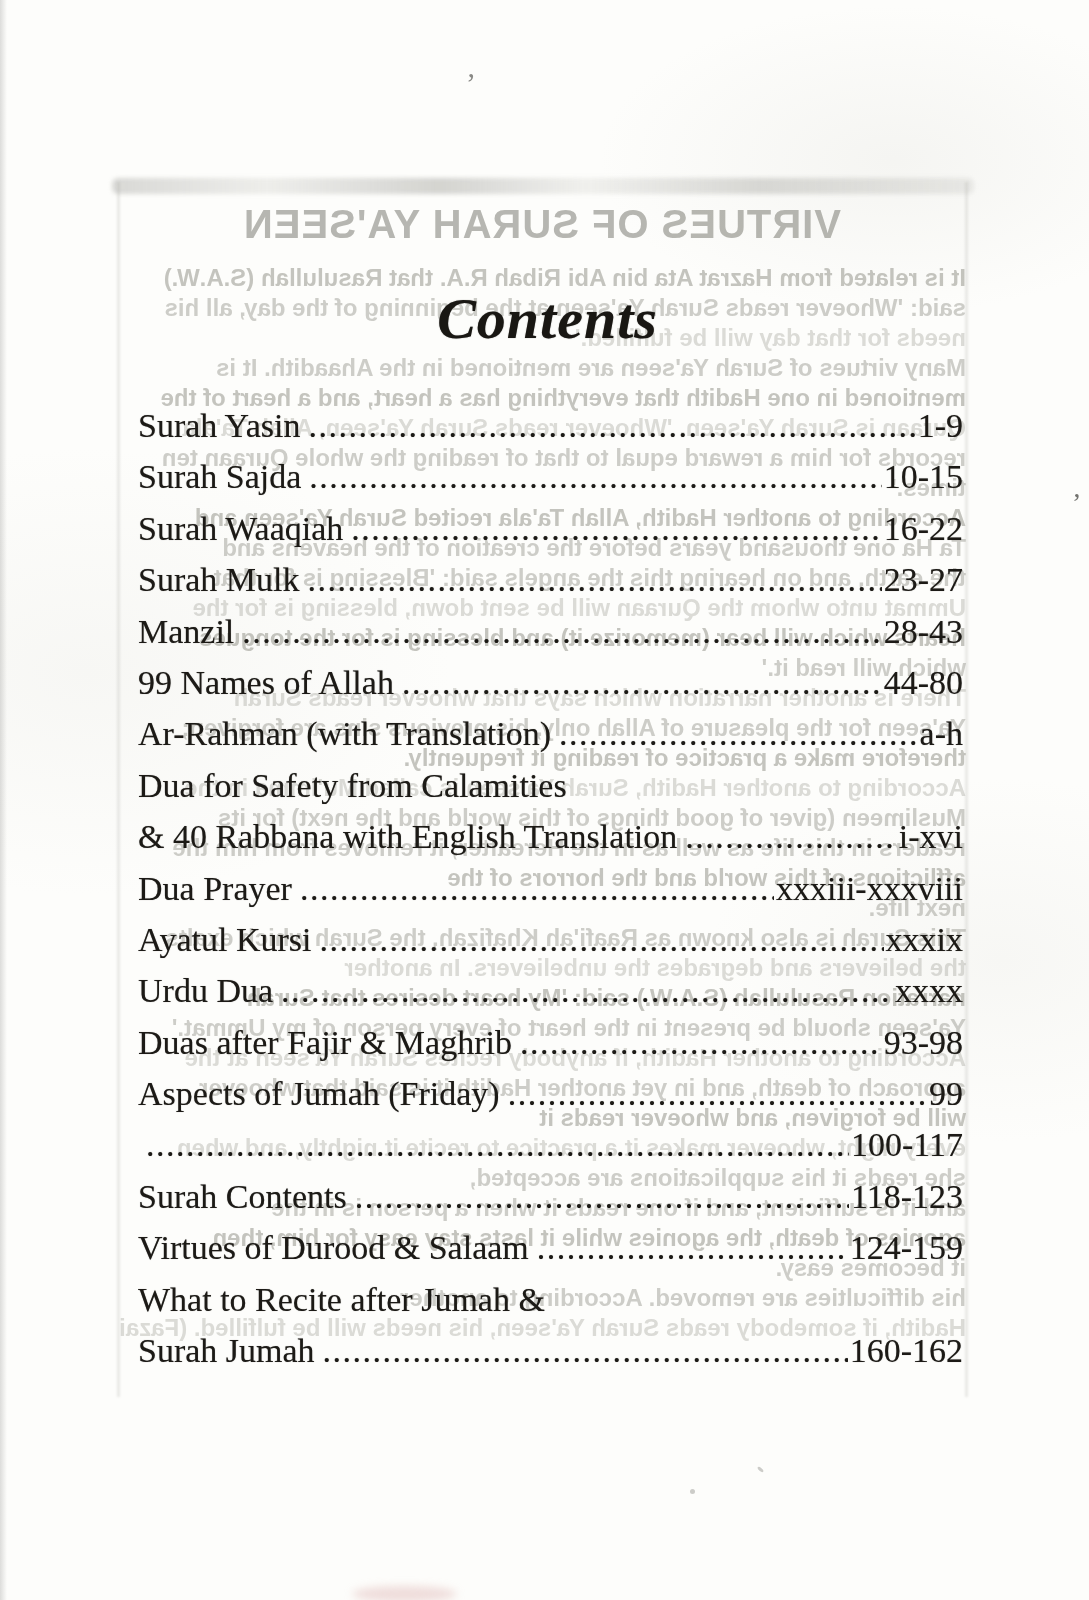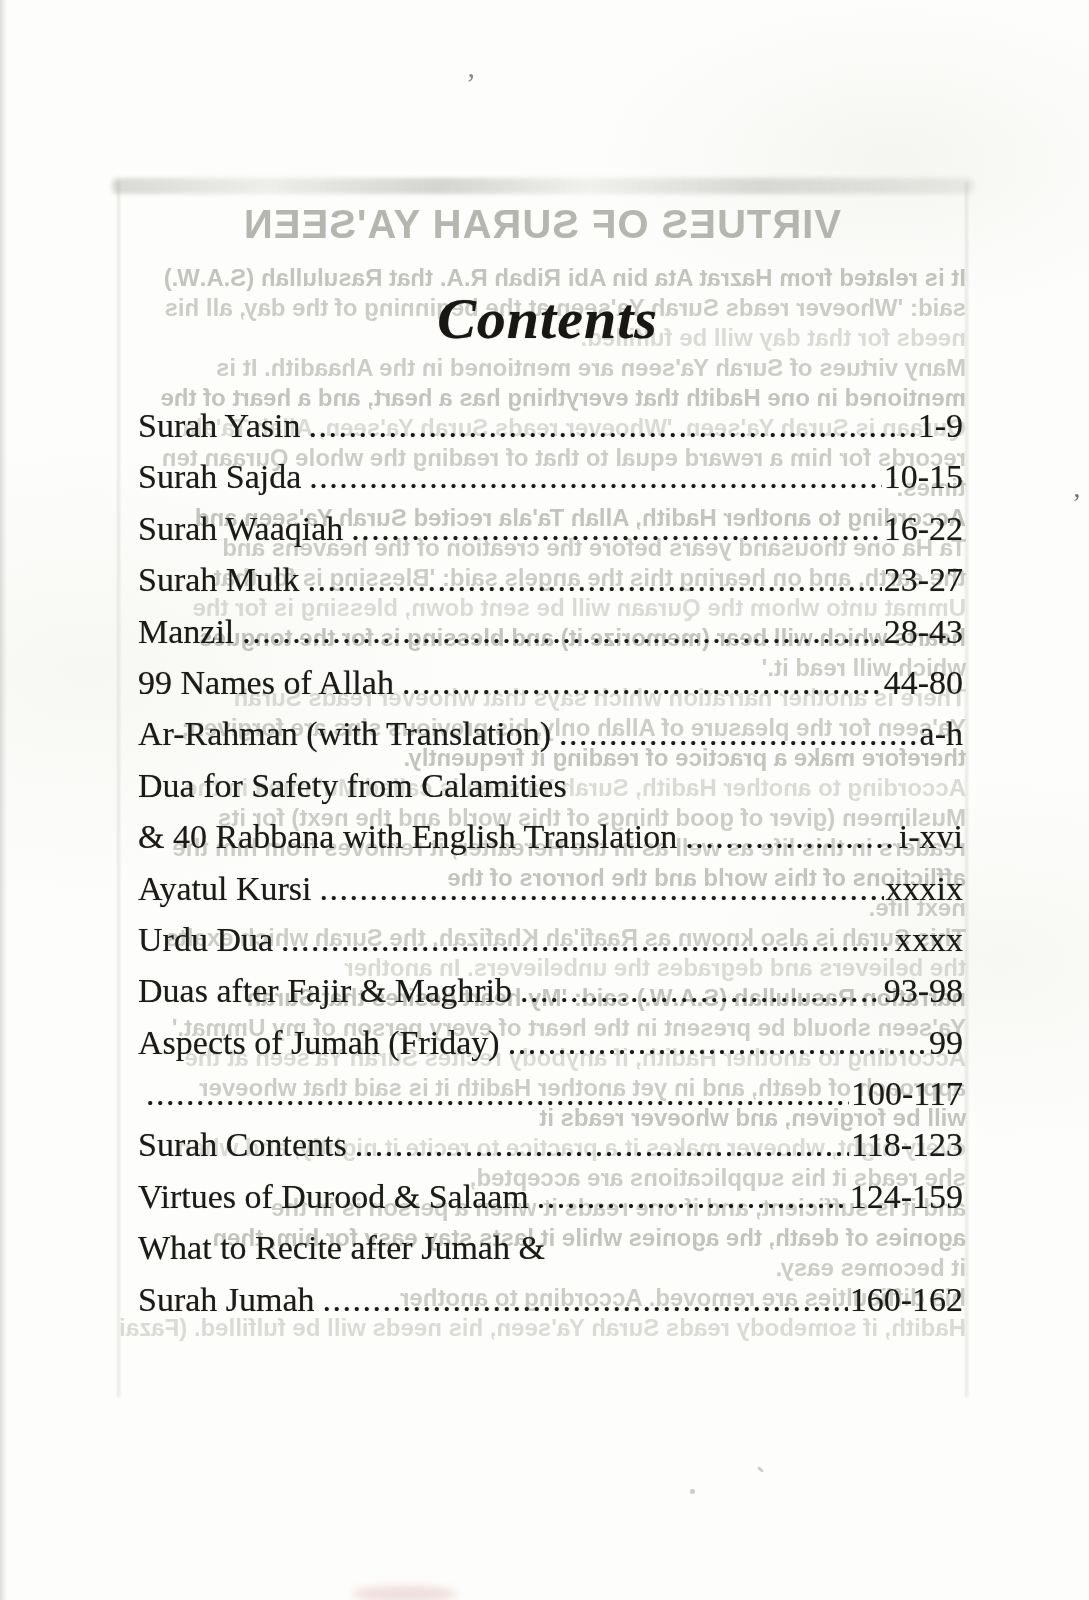--- a/index.html
+++ b/index.html
@@ -229,20 +229,25 @@
 
     </div>
 
     <div class="toc-row">
       <span class="toc-label">&amp; 40 Rabbana with English Translation</span>
       <span class="toc-leader"></span>
       <span class="toc-pages">i-xvi</span>
     </div>
 
 
+    <div class="toc-row">
+      <span class="toc-label">Dua Prayer</span>
+      <span class="toc-leader"></span>
+      <span class="toc-pages">xxxiii-xxxviii</span>
+    </div>
 
     <div class="toc-row">
       <span class="toc-label">Ayatul Kursi</span>
       <span class="toc-leader"></span>
       <span class="toc-pages">xxxix</span>
     </div>
 
     <div class="toc-row">
       <span class="toc-label">Urdu Dua</span>
       <span class="toc-leader"></span>

